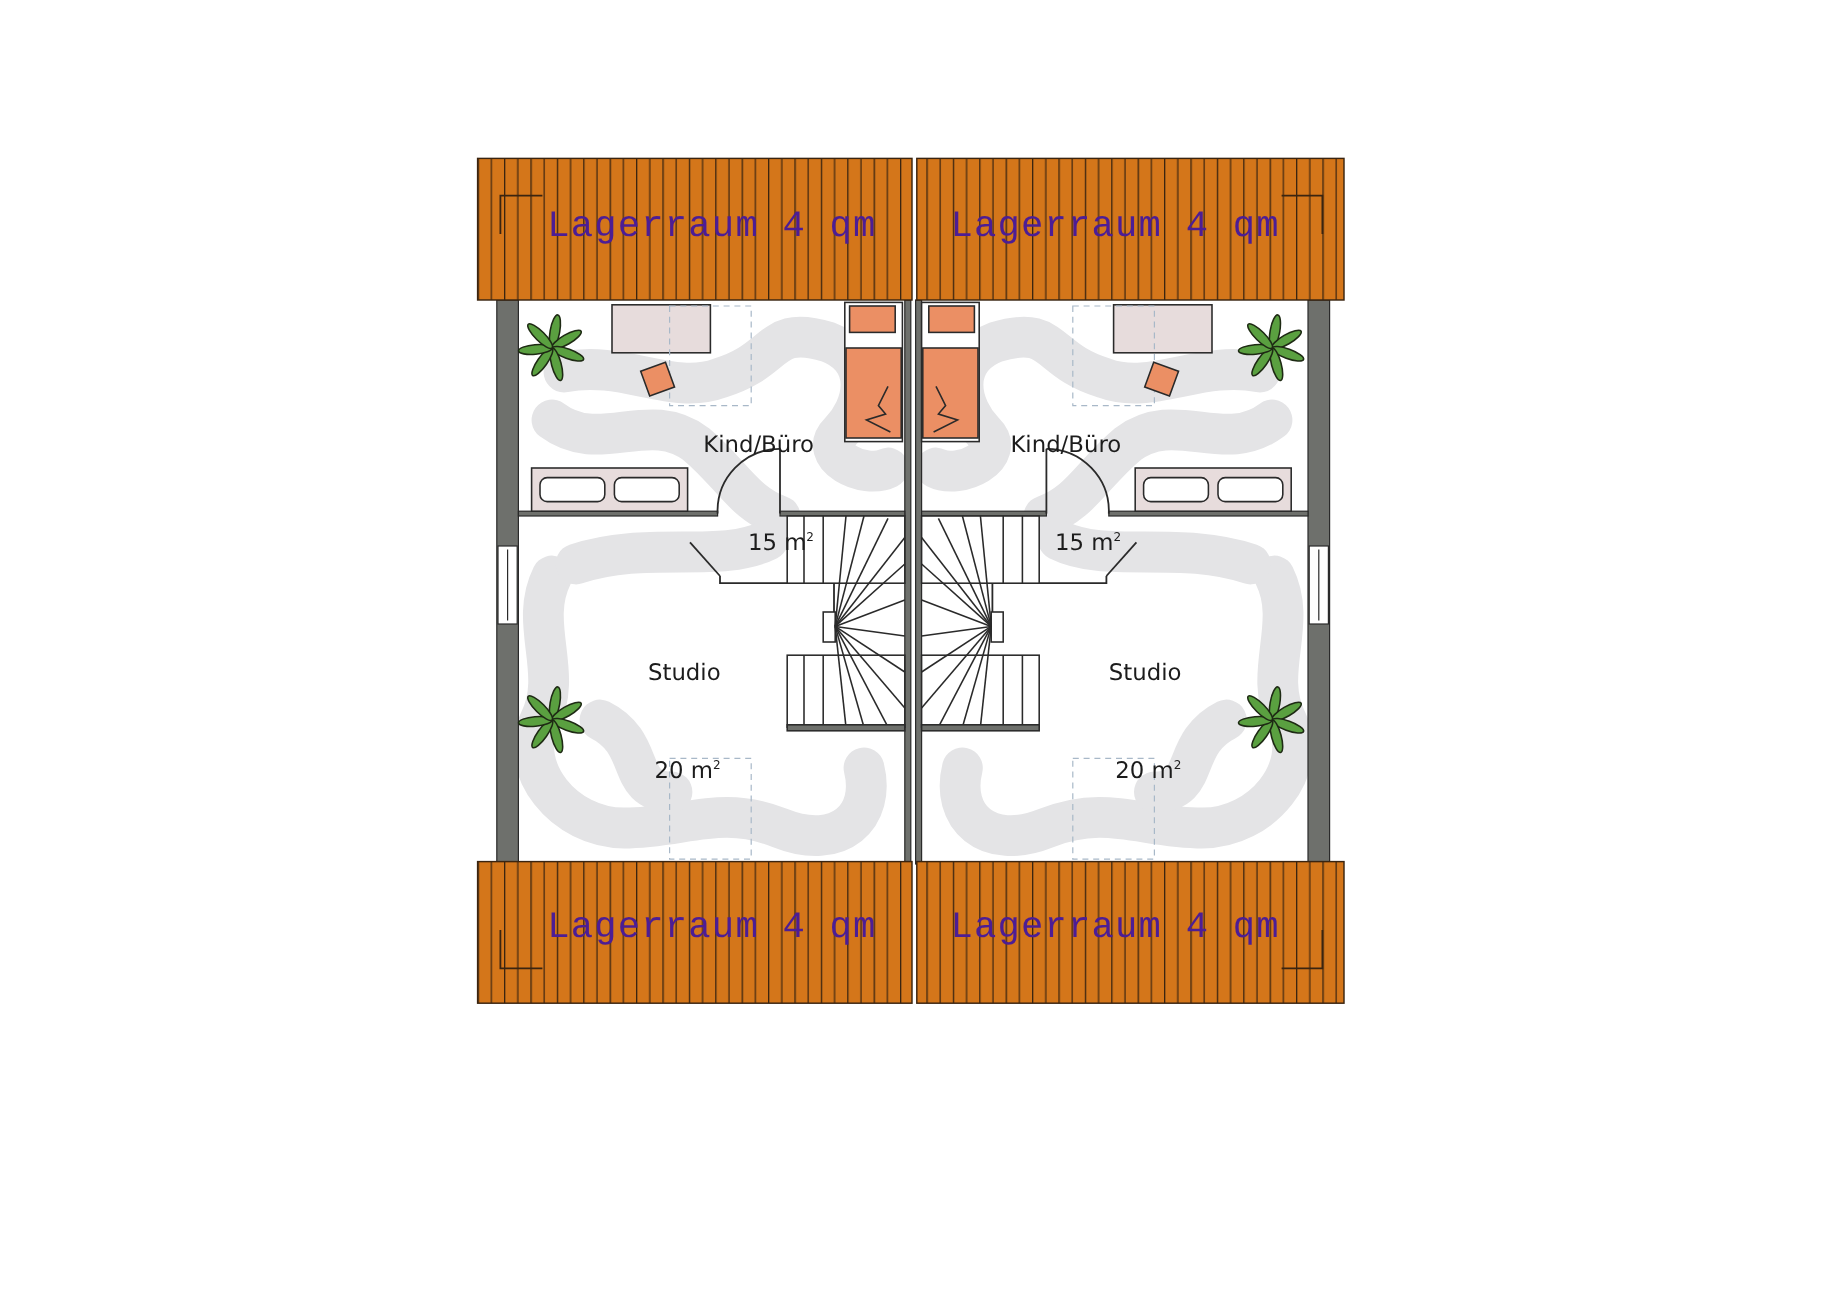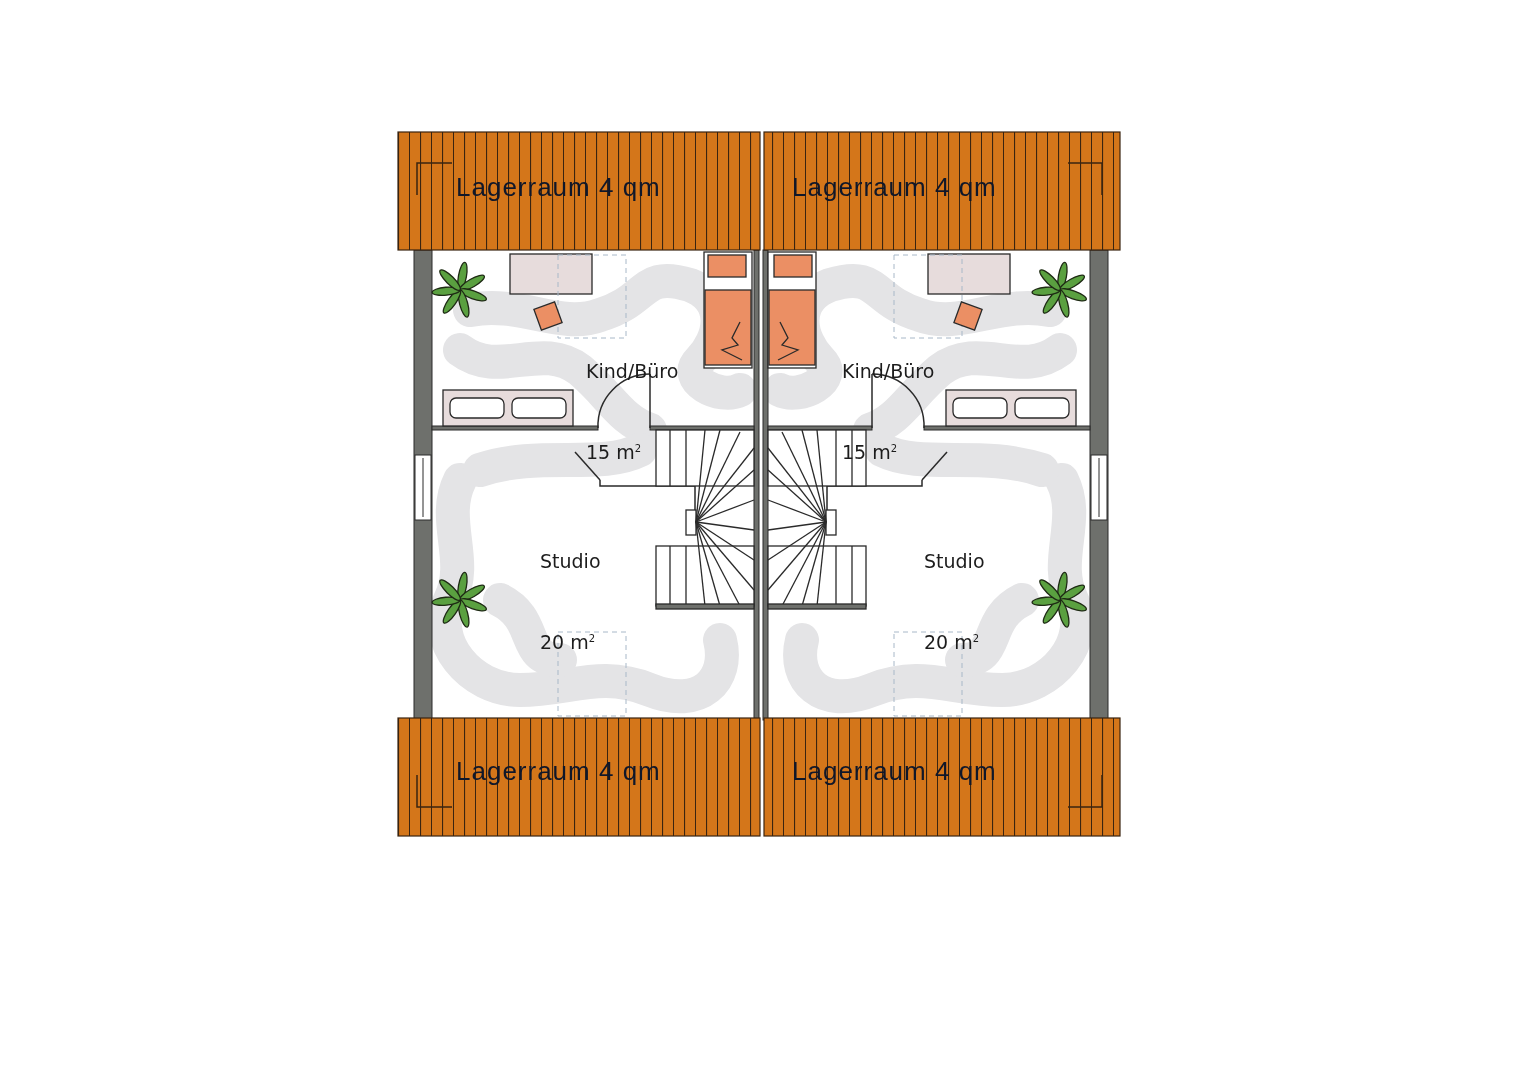--- a/index.html
+++ b/index.html
@@ -1,19 +1,19 @@
 <!DOCTYPE html>
 <html><head>
 <meta charset="utf-8">
 <style>
   html,body{margin:0;padding:0;background:#ffffff;}
   body{width:1528px;height:1080px;position:relative;overflow:hidden;font-family:"DejaVu Sans",sans-serif;}
   .plan{position:absolute;left:0;top:0;width:1528px;height:1080px;}
-  .roof-label{position:absolute;color:#0f172a;font-size:26px;letter-spacing:1px;font-family:Liberation Sans, sans-serif;font-weight:normal;white-space:nowrap;}
-  .room-label{position:absolute;color:#1c1c1c;font-size:19px;text-align:left;line-height:26px;white-space:pre;font-family:"DejaVu Sans",sans-serif;}
+  .roof-label{position:absolute;color:#4c1d95;font-size:31px;letter-spacing:1px;font-family:Liberation Mono, monospace;font-weight:normal;white-space:nowrap;}
+  .room-label{position:absolute;color:#1c1c1c;font-size:19px;text-align:right;line-height:26px;white-space:pre;font-family:"DejaVu Sans",sans-serif;}
   .room-label sup{font-size:10px;}
 </style>
 </head>
 <body>
 
 <div class="plan">
 <svg width="1528" height="1080" viewBox="0 0 1528 1080" xmlns="http://www.w3.org/2000/svg">
   <defs>
     <pattern id="planks" x="398" y="0" width="22" height="20" patternUnits="userSpaceOnUse">
       <rect width="22" height="20" fill="#d4761a"></rect>

